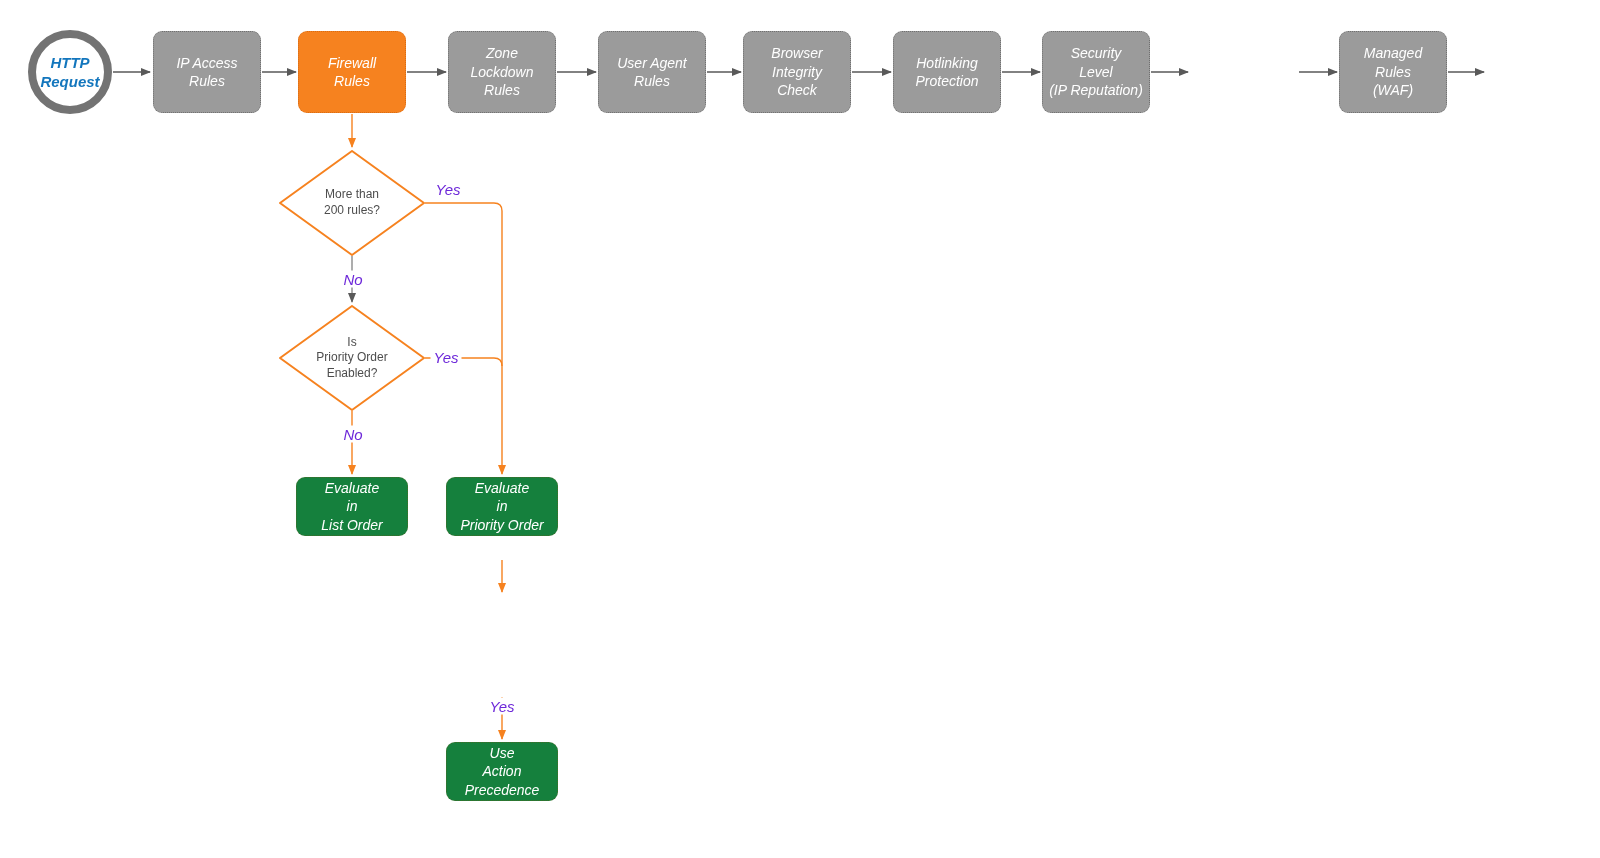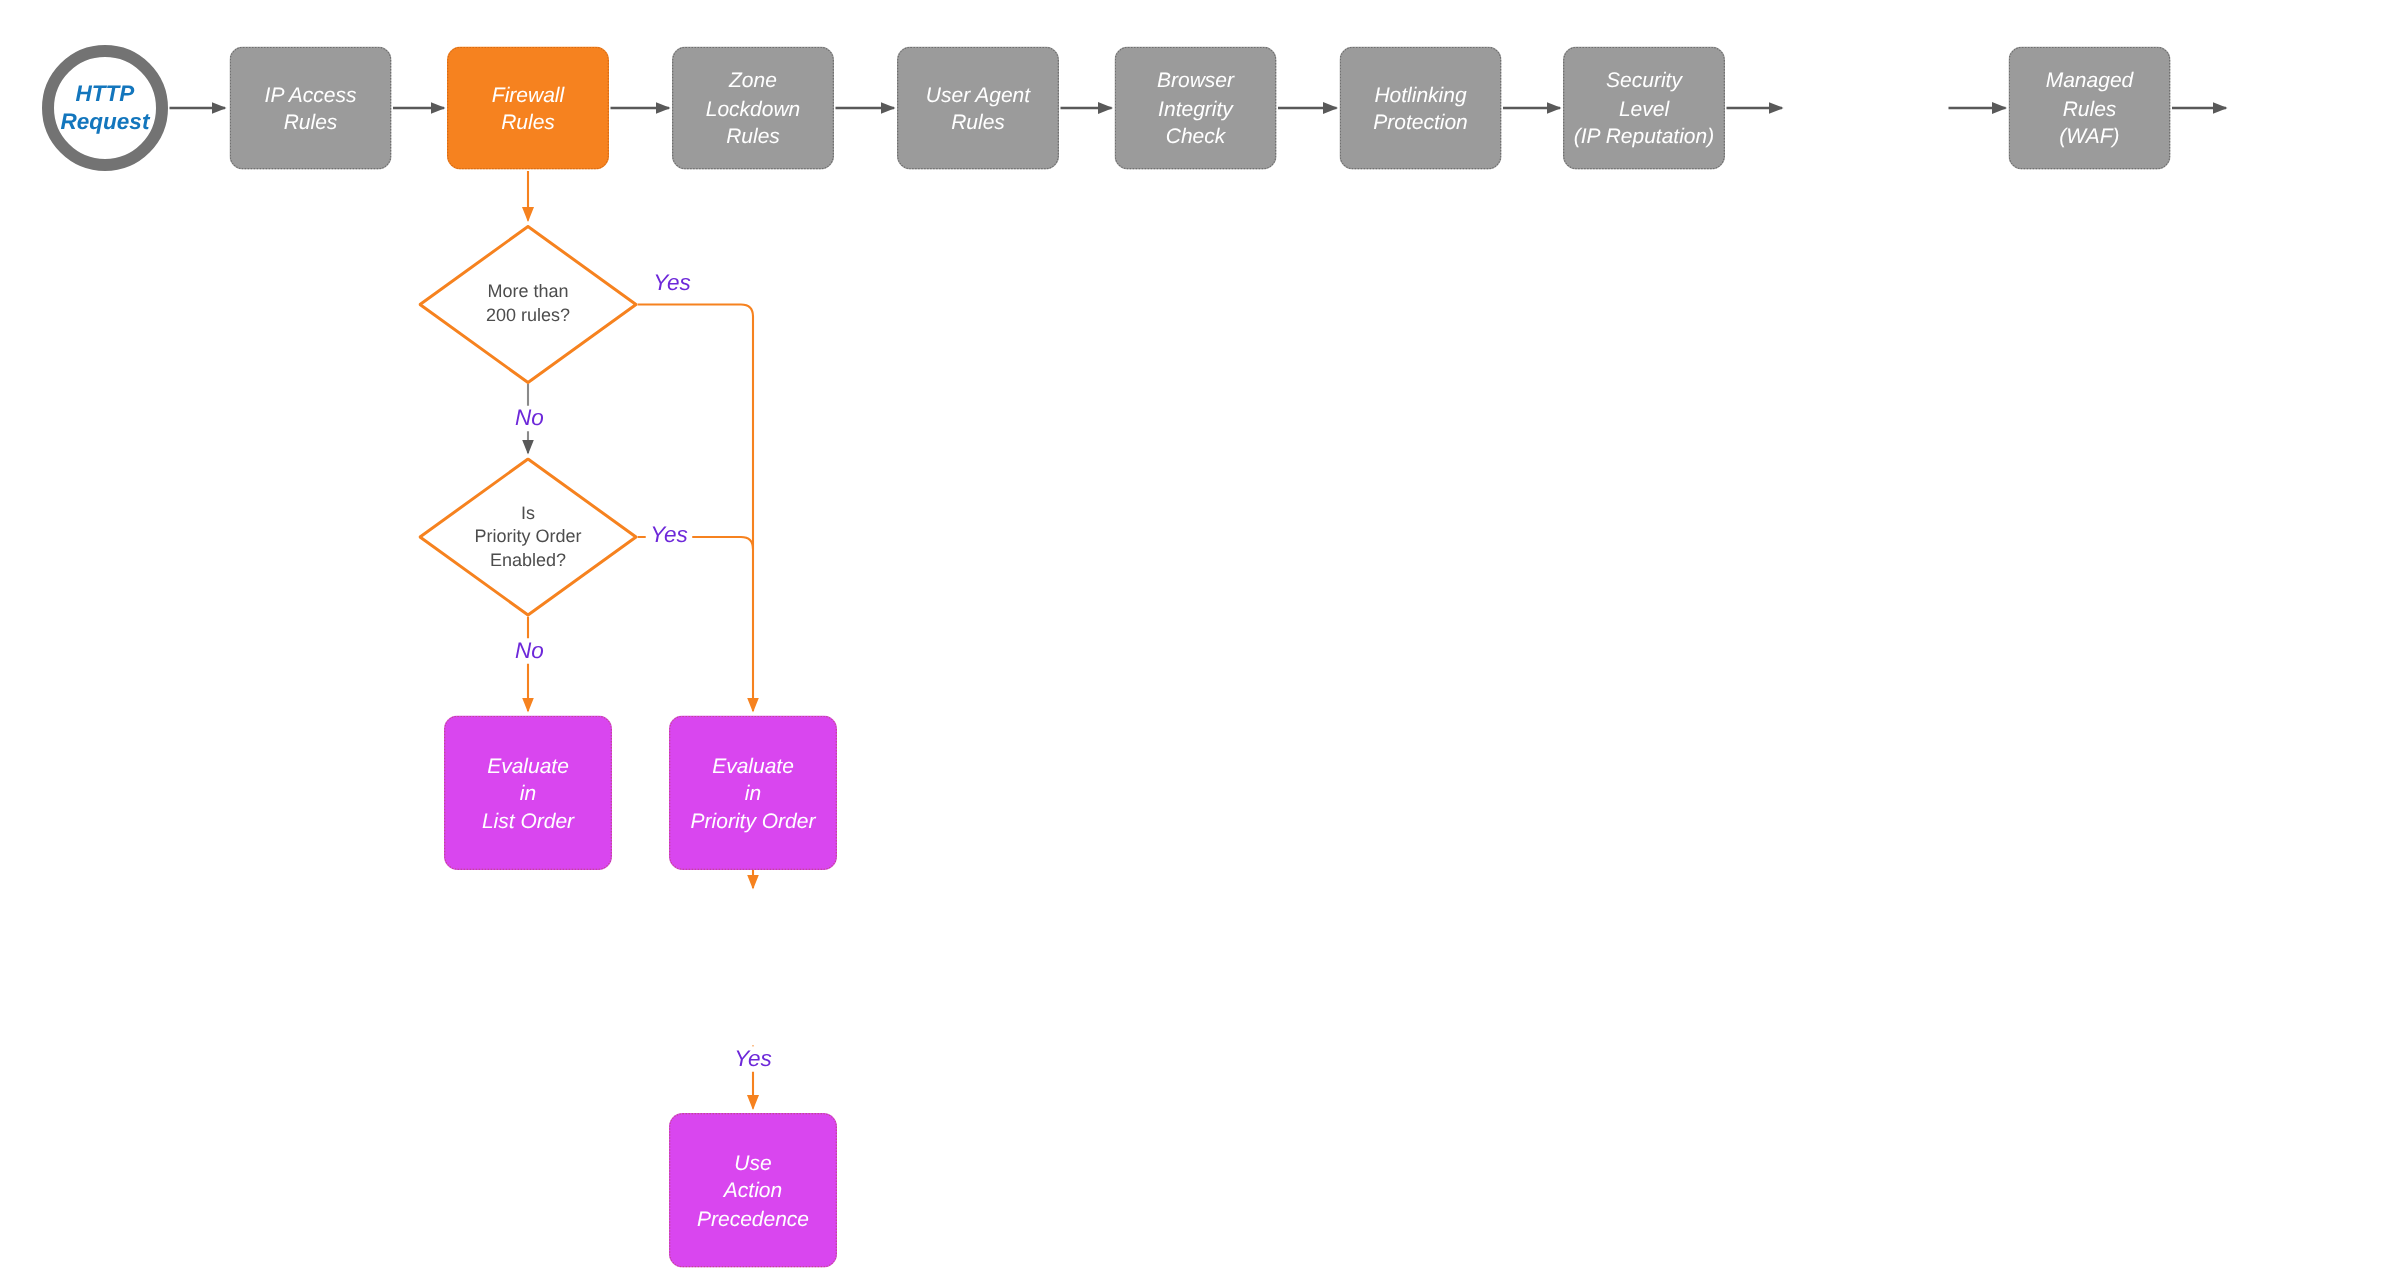--- a/index.html
+++ b/index.html
@@ -68,23 +68,23 @@
     position: absolute; left: 0; top: 0; right: 0; bottom: 0;
     display: flex; align-items: center; justify-content: center;
     text-align: center;
     font-size: 12px;
     line-height: 1.3;
     color: #4D4D4D;
     white-space: pre-line;
   }
   .action-box {
     position: absolute;
-    width: 112px; height: 103px;
+    width: 112px; height: 59px;
     box-sizing: border-box;
-    background: #d946ef;
+    background: #15803d;
     border: 1px dotted rgba(160,70,0,0.35);
     border-radius: 9px;
     display: flex; align-items: center; justify-content: center;
     text-align: center;
     font-style: italic;
     font-size: 14px;
     line-height: 1.32;
     color: #ffffff;
     white-space: pre-line;
   }

